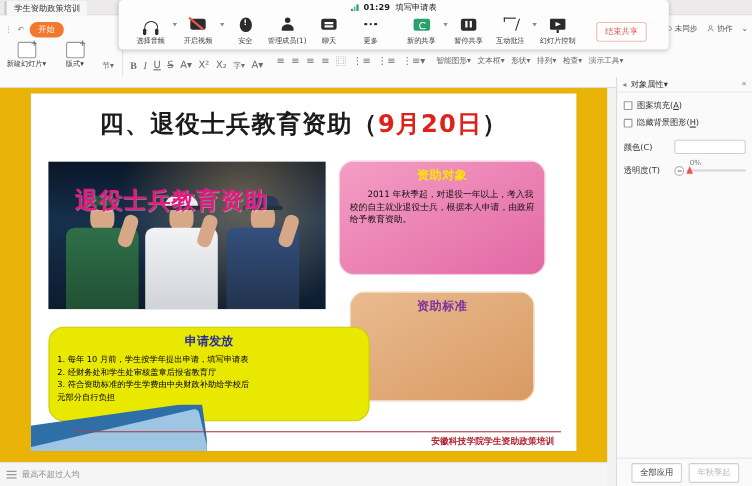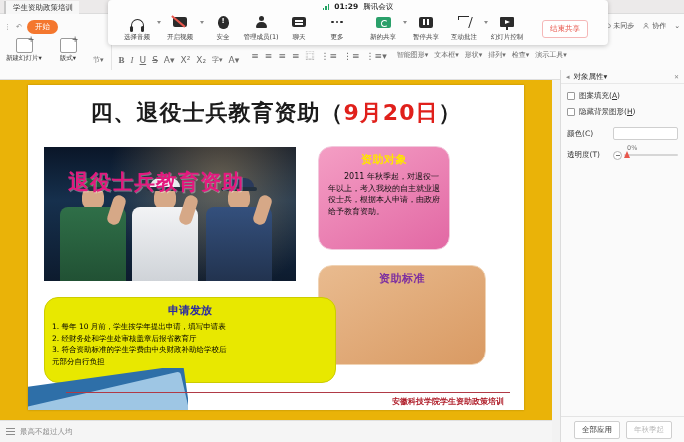--- a/index.html
+++ b/index.html
@@ -231,21 +231,21 @@
     font-size: 21px; font-weight: bold; color: #e4187e;
     text-shadow: 1px 1px 0 rgba(255,255,255,.35);
     letter-spacing: 1px; z-index: 5;
   }
 
   .box { position: absolute; border-radius: 14px; }
   .box .bt { text-align: center; font-weight: bold; }
   .box .bb { color: #111; }
 
   .box-pink {
-    left: 290px; top: 61px; width: 132px; height: 104px;
+    left: 280px; top: 61px; width: 188px; height: 104px;
     background: linear-gradient(150deg,#f49ec4,#e268a4);
     border: 1px solid #f2c9dd;
   }
   .box-pink .bt { font-size: 11px; color: #ffe400; padding-top: 5px; letter-spacing: .5px; }
   .box-pink .bb { font-size: 8px; line-height: 11.5px; padding: 4px 9px 0 9px; text-indent: 16px; }
 
   .box-orange {
     left: 290px; top: 180px; width: 168px; height: 100px;
     background: linear-gradient(150deg,#e9bb8f,#d99a63);
     border: 1px solid #f0d3b4;
@@ -465,21 +465,21 @@
   </div>
 
   <div class="meetbar">
     <div class="meet-head">
       <span class="sig">
           <i></i>
           <i></i>
           <i></i>
         </span>
       <span class="meet-timer">01:29</span>
-      <span class="meet-name">腾讯会议</span>
+      <span class="meet-name">填写申请表</span>
     </div>
     <div class="meet-tools">
 
       <div class="mt">
         <span class="gl">
             <span class="ic ic-headset"></span>
           </span>
         <span class="lb">选择音频</span>
       </div>
       <span class="caret"></span>

